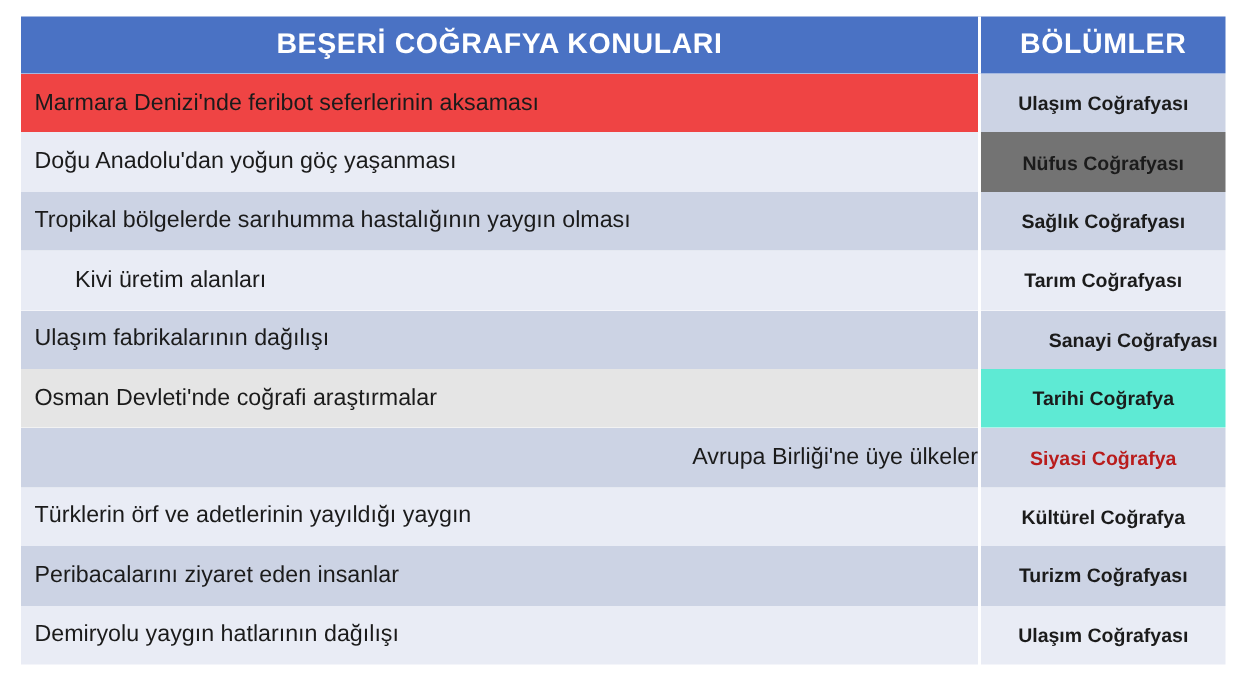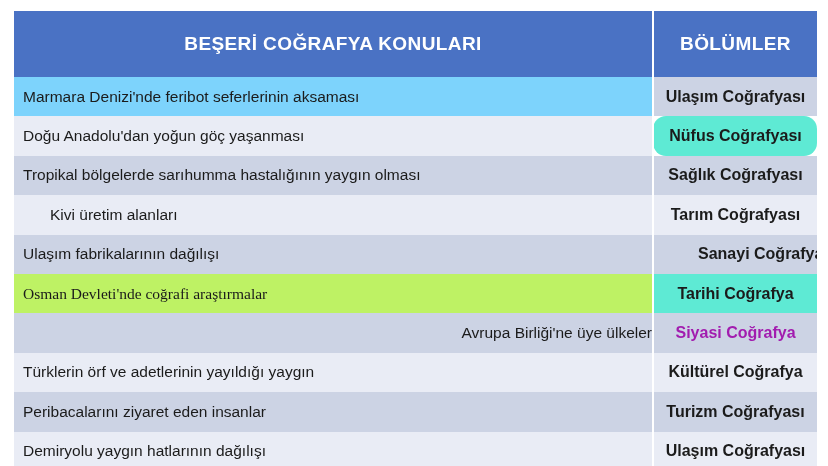--- a/index.html
+++ b/index.html
@@ -37,21 +37,21 @@
 
   table.subject-table col.col-topic { width: 639px; }
   table.subject-table col.col-branch { width: 164px; }
 
   thead th {
     background: #4a72c4;
     color: #ffffff;
     font-size: 19px;
     font-weight: bold;
     height: 38px;
-    padding: 14px;
+    padding: 0;
     letter-spacing: 0.4px;
     border: 0;
     text-align: center;
     vertical-align: middle;
     white-space: nowrap;
   }
 
   thead th.th-topic {
     border-right: 2px solid #ffffff;
   }
@@ -75,21 +75,21 @@
     font-size: 15.5px;
     font-weight: normal;
     text-align: left;
     padding-left: 9px;
     border-right: 2px solid #ffffff;
     white-space: nowrap;
     overflow: hidden;
   }
 
   tbody td.cell-branch {
-    font-size: 16px;
+    font-size: 13px;
     font-weight: bold;
     text-align: center;
     padding: 0 4px;
     white-space: nowrap;
     overflow: hidden;
   }
 </style>
 </head>
 <body>
 
@@ -101,46 +101,46 @@
         <col class="col-branch">
       </colgroup>
       <thead>
         <tr>
           <th class="th-topic" style="background: rgb(74, 114, 196); color: rgb(255, 255, 255); border-right: 2px solid rgb(255, 255, 255);">BEŞERİ COĞRAFYA KONULARI</th>
           <th class="th-branch" style="background: rgb(74, 114, 196); color: rgb(255, 255, 255);">BÖLÜMLER</th>
         </tr>
       </thead>
       <tbody id="table-body">
           <tr class="row-odd">
-            <td class="cell-topic" style="background: #7dd3fc; color: rgb(27, 27, 27); border-right: 2px solid rgb(255, 255, 255);">Marmara Denizi'nde feribot seferlerinin aksaması</td>
+            <td class="cell-topic" style="background: #ef4444; color: rgb(27, 27, 27); border-right: 2px solid rgb(255, 255, 255);">Marmara Denizi'nde feribot seferlerinin aksaması</td>
             <td class="cell-branch" style="background: rgb(204, 211, 228); color: rgb(27, 27, 27);">Ulaşım Coğrafyası</td>
           </tr>
           <tr class="row-even">
             <td class="cell-topic" style="background: rgb(233, 236, 245); color: rgb(27, 27, 27); border-right: 2px solid rgb(255, 255, 255);">Doğu Anadolu'dan yoğun göç yaşanması</td>
-            <td class="cell-branch" style="background: #5eead4; color: rgb(27, 27, 27); border-radius: 13px;">Nüfus Coğrafyası</td>
+            <td class="cell-branch" style="background: #737373; color: rgb(27, 27, 27);">Nüfus Coğrafyası</td>
           </tr>
           <tr class="row-odd">
             <td class="cell-topic" style="background: rgb(204, 211, 228); color: rgb(27, 27, 27); border-right: 2px solid rgb(255, 255, 255);">Tropikal bölgelerde sarıhumma hastalığının yaygın olması</td>
             <td class="cell-branch" style="background: rgb(204, 211, 228); color: rgb(27, 27, 27);">Sağlık Coğrafyası</td>
           </tr>
           <tr class="row-even">
             <td class="cell-topic" style="background: rgb(233, 236, 245); color: rgb(27, 27, 27); border-right: 2px solid rgb(255, 255, 255); padding-left: 36px;">Kivi üretim alanları</td>
             <td class="cell-branch" style="background: rgb(233, 236, 245); color: rgb(27, 27, 27);">Tarım Coğrafyası</td>
           </tr>
           <tr class="row-odd">
             <td class="cell-topic" style="background: rgb(204, 211, 228); color: rgb(27, 27, 27); border-right: 2px solid rgb(255, 255, 255);">Ulaşım fabrikalarının dağılışı</td>
             <td class="cell-branch" style="background: rgb(204, 211, 228); color: rgb(27, 27, 27); padding-left: 44px;">Sanayi Coğrafyası</td>
           </tr>
           <tr class="row-even">
-            <td class="cell-topic" style="background: #bef264; color: rgb(27, 27, 27); border-right: 2px solid rgb(255, 255, 255); font-family: Liberation Serif, serif;">Osman Devleti'nde coğrafi araştırmalar</td>
+            <td class="cell-topic" style="background: #e5e5e5; color: rgb(27, 27, 27); border-right: 2px solid rgb(255, 255, 255);">Osman Devleti'nde coğrafi araştırmalar</td>
             <td class="cell-branch" style="background: #5eead4; color: rgb(27, 27, 27);">Tarihi Coğrafya</td>
           </tr>
           <tr class="row-odd">
             <td class="cell-topic" style="background: rgb(204, 211, 228); color: rgb(27, 27, 27); border-right: 2px solid rgb(255, 255, 255); text-align: right;">Avrupa Birliği'ne üye ülkeler</td>
-            <td class="cell-branch" style="background: rgb(204, 211, 228); color: #a21caf;">Siyasi Coğrafya</td>
+            <td class="cell-branch" style="background: rgb(204, 211, 228); color: #b91c1c;">Siyasi Coğrafya</td>
           </tr>
           <tr class="row-even">
             <td class="cell-topic" style="background: rgb(233, 236, 245); color: rgb(27, 27, 27); border-right: 2px solid rgb(255, 255, 255);">Türklerin örf ve adetlerinin yayıldığı yaygın</td>
             <td class="cell-branch" style="background: rgb(233, 236, 245); color: rgb(27, 27, 27);">Kültürel Coğrafya</td>
           </tr>
           <tr class="row-odd">
             <td class="cell-topic" style="background: rgb(204, 211, 228); color: rgb(27, 27, 27); border-right: 2px solid rgb(255, 255, 255);">Peribacalarını ziyaret eden insanlar</td>
             <td class="cell-branch" style="background: rgb(204, 211, 228); color: rgb(27, 27, 27);">Turizm Coğrafyası</td>
           </tr>
           <tr class="row-even">

